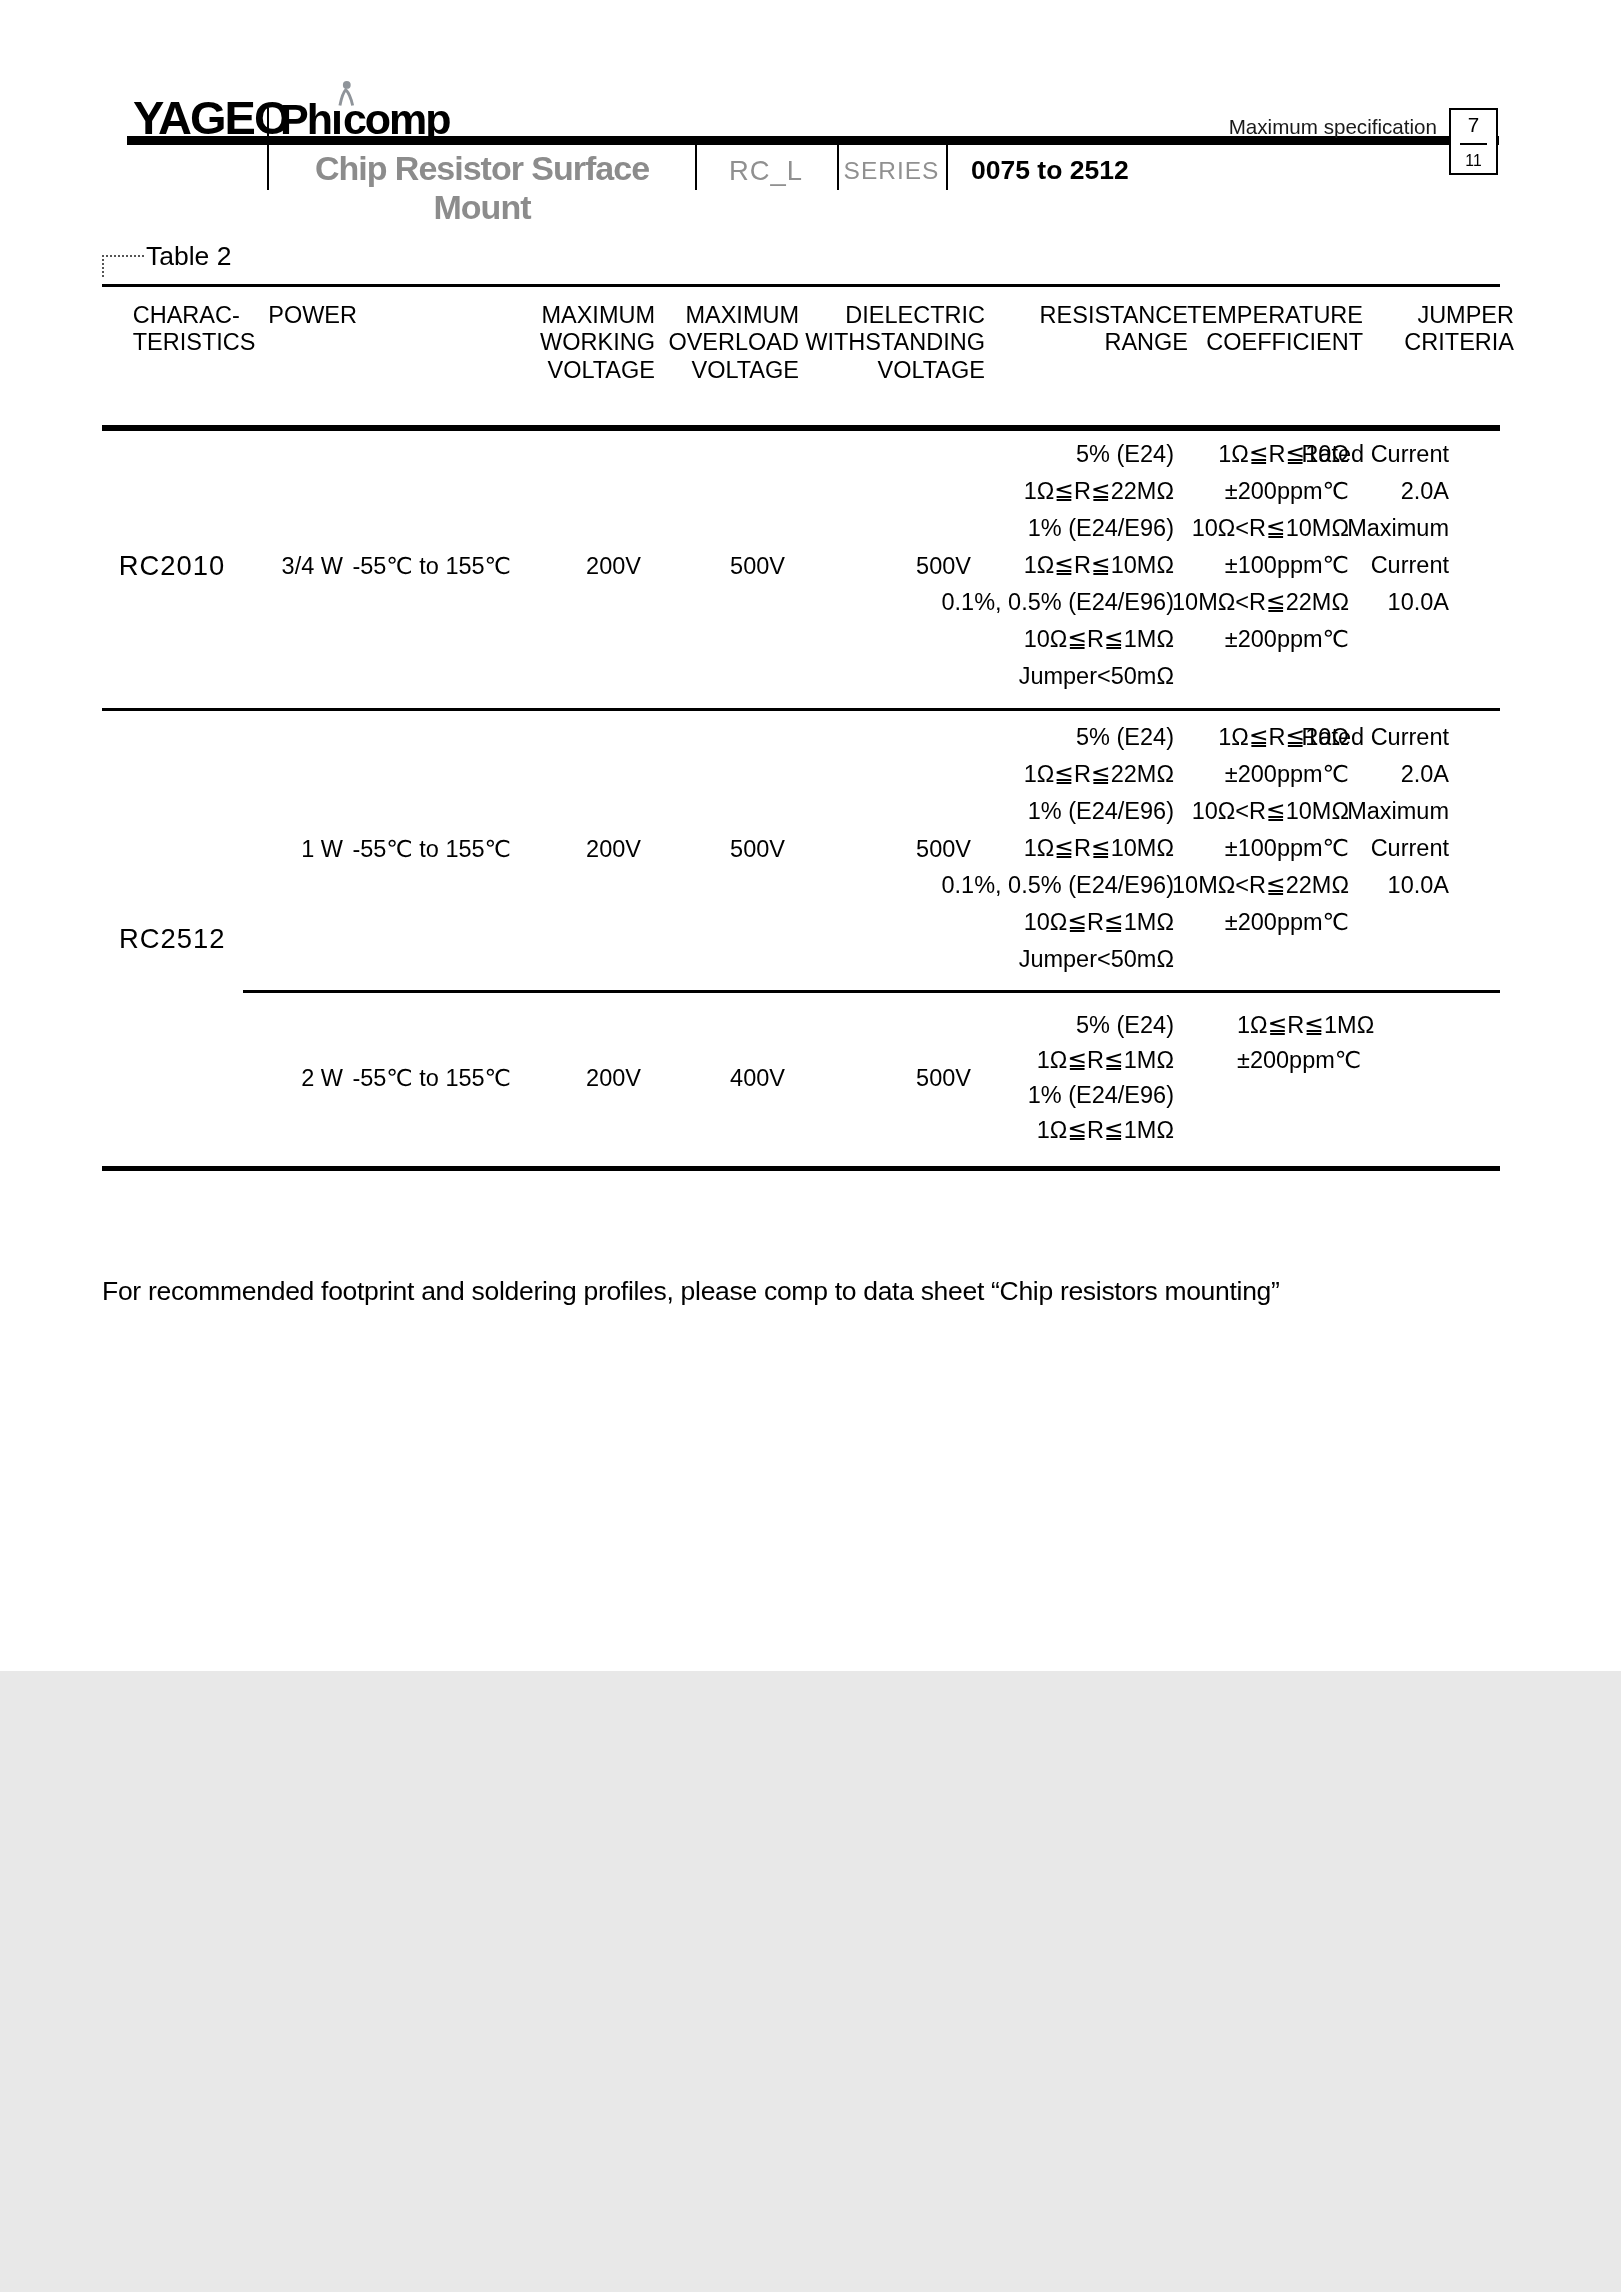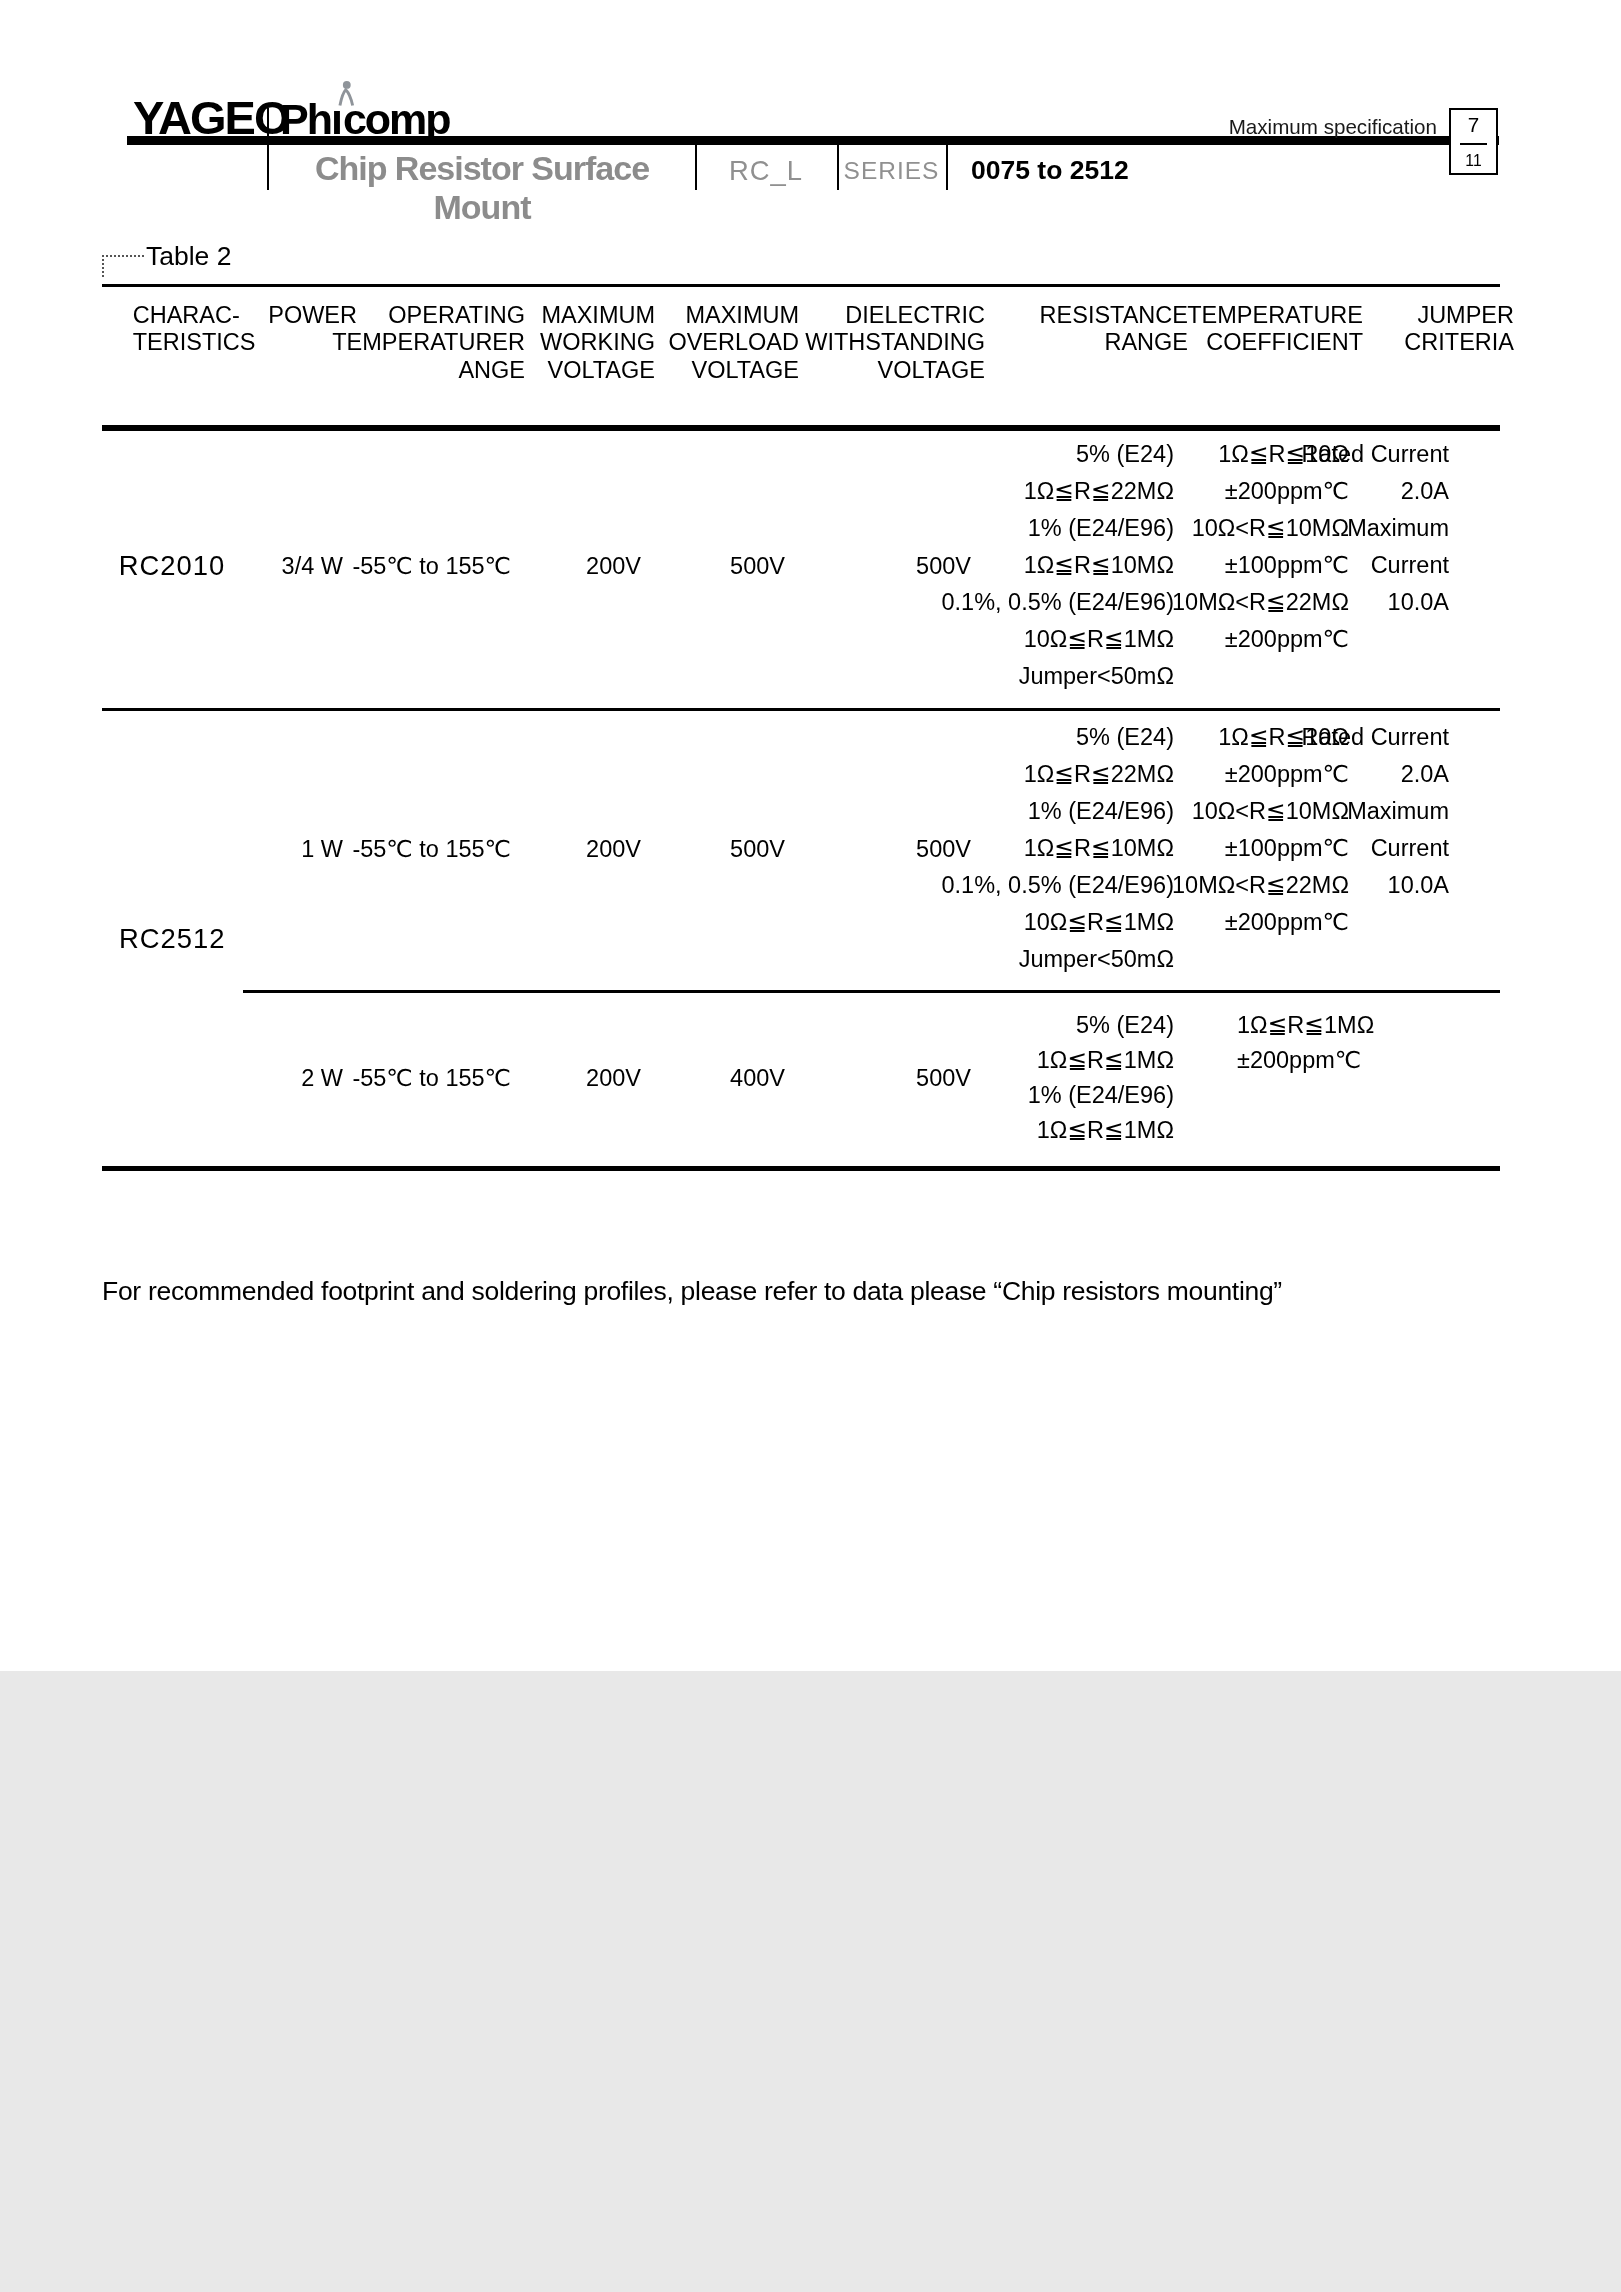--- a/index.html
+++ b/index.html
@@ -103,23 +103,20 @@
   <div class="rule ruleA"></div>
   <div class="rule ruleB"></div>
   <div class="rule ruleC"></div>
   <div class="rule ruleD"></div>
   <div class="rule ruleE"></div>
 
   <div class="thead" id="thead">
       <div class="th c1">CHARAC-
 TERISTICS</div>
       <div class="th c2">POWER</div>
-      <div class="th c3">OPERATING
-TEMPERATURER
-ANGE</div>
       <div class="th c4">MAXIMUM
 WORKING
 VOLTAGE</div>
       <div class="th c5">MAXIMUM
 OVERLOAD
 VOLTAGE</div>
       <div class="th c6">DIELECTRIC
 WITHSTANDING
 VOLTAGE</div>
       <div class="th c7">RESISTANCE
@@ -204,21 +201,21 @@
         <div>1% (E24/E96)</div>
         <div>1Ω≦R≦1MΩ</div>
       </div>
       <div class="cell c8 vlist">
         <div>1Ω≦R≦1MΩ</div>
         <div>±200ppm℃</div>
       </div>
     </div>
   <div class="abs grouplabel">RC2512</div>
 
-  <div class="abs secbody">For recommended footprint and soldering profiles, please refer to data please “Chip resistors mounting”</div>
+  <div class="abs secbody">For recommended footprint and soldering profiles, please comp to data sheet “Chip resistors mounting”</div>
 
   <div class="abs flogos">
     <svg width="46" height="46" viewBox="0 0 48 48">
       <circle cx="24" cy="24" r="20.5" fill="none" stroke="#8d9298" stroke-width="4.5"></circle>
       <path d="M14,13 L24,25 M34,13 L24,25 M24,25 L24,36" fill="none" stroke="#8d9298" stroke-width="3.5"></path>
     </svg>
     <svg width="46" height="46" viewBox="0 0 48 48">
       <circle cx="24" cy="24" r="20.5" fill="none" stroke="#8d9298" stroke-width="4.5"></circle>
       <path d="M24,9 L24,16 a3.6,3.6 0 1 0 0,7.2 M24,16 a3.6,3.6 0 1 1 0,7.2 a3.6,3.6 0 1 0 0,7.2 L24,39" fill="none" stroke="#8d9298" stroke-width="3"></path>
     </svg>

